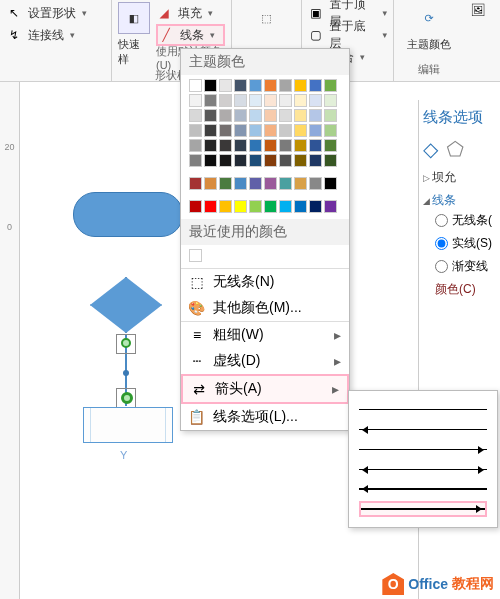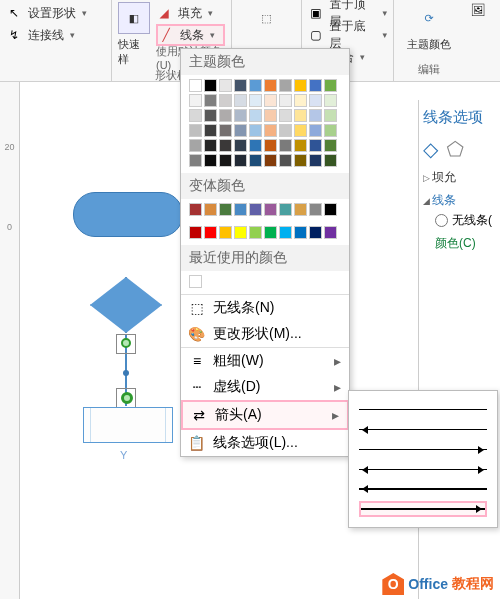--- a/index.html
+++ b/index.html
@@ -49,21 +49,21 @@
 .ar-r::after{content:"";position:absolute;right:-1px;top:-3px;border:4px solid transparent;border-left:6px solid #000;}
 
 .format-pane { position: absolute; right: 0; top: 100px; width: 82px; bottom: 0; border-left: 1px solid #ccc; background: #fff; padding: 8px 4px; overflow:hidden;}
 .fp-title { color: #2e75b6; font-size: 15px; margin-bottom: 10px; white-space:nowrap;}
 .fp-icons { display:flex; gap:8px; margin-bottom:8px;}
 .fp-section { margin-bottom: 6px; }
 .fp-sec-title { color: #333; cursor:pointer; display:flex; align-items:center; gap:2px;}
 .fp-sec-title.blue { color: #2e75b6; }
 .fp-radio { display: flex; align-items: center; gap: 4px; padding: 3px 0 3px 12px; white-space:nowrap;}
 .fp-radio input { margin:0;}
-.fp-prop { padding: 3px 0 3px 12px; color:#15803d;}
+.fp-prop { padding: 3px 0 3px 12px; color:#7f1d1d;}
 
 .watermark { position: absolute; right: 6px; bottom: 4px; display:flex; align-items:center; gap:4px; font-size: 14px;}
 .wm-logo { width:22px; height:22px; background:#f26522; clip-path:polygon(0 30%,50% 0,100% 30%,100% 100%,0 100%); display:flex; align-items:center; justify-content:center; color:#fff; font-weight:bold;}
 .wm-blue { color:#2e75b6; font-weight:bold;}
 .wm-orange { color:#f26522; font-weight:bold;}
 
 .tri{font-size:9px;color:#666;}
 </style>
 </head>
 <body>
@@ -236,21 +236,20 @@
         <div class="color-cell" style="background: rgb(23, 22, 22);"></div>
         <div class="color-cell" style="background: rgb(34, 42, 53);"></div>
         <div class="color-cell" style="background: rgb(30, 78, 121);"></div>
         <div class="color-cell" style="background: rgb(131, 60, 11);"></div>
         <div class="color-cell" style="background: rgb(82, 82, 82);"></div>
         <div class="color-cell" style="background: rgb(127, 96, 0);"></div>
         <div class="color-cell" style="background: rgb(31, 56, 100);"></div>
         <div class="color-cell" style="background: rgb(55, 86, 35);"></div>
       </div>
     </div>
-  <div class="dd-header">变体颜色</div>
   <div class="color-grid">
       <div class="color-row" id="variant-row">
         <div class="color-cell" style="background: rgb(164, 50, 50);"></div>
         <div class="color-cell" style="background: rgb(216, 139, 62);"></div>
         <div class="color-cell" style="background: rgb(75, 123, 63);"></div>
         <div class="color-cell" style="background: rgb(74, 138, 196);"></div>
         <div class="color-cell" style="background: rgb(96, 96, 168);"></div>
         <div class="color-cell" style="background: rgb(154, 90, 154);"></div>
         <div class="color-cell" style="background: rgb(74, 160, 160);"></div>
         <div class="color-cell" style="background: rgb(216, 160, 72);"></div>
@@ -278,21 +277,21 @@
         <div class="color-cell" style="background: rgb(255, 255, 255);"></div>
       </div>
     </div>
   <div class="dd-sep"></div>
   <div class="dd-item">
       <span class="icon-box">⬚</span>
       <span>无线条(N)</span>
     </div>
   <div class="dd-item">
       <span class="icon-box">🎨</span>
-      <span>更改形状(M)...</span>
+      <span>其他颜色(M)...</span>
     </div>
   <div class="dd-sep"></div>
   <div class="dd-item">
       <span class="icon-box">≡</span>
       <span>粗细(W)</span>
       <span class="arrow">▸</span>
     </div>
   <div class="dd-item">
       <span class="icon-box">┄</span>
       <span>虚线(D)</span>
@@ -344,20 +343,28 @@
   </div>
   <div class="fp-section">
     <div class="fp-sec-title blue">
         <span class="tri">◢</span>
         <span>线条</span>
       </div>
     <label class="fp-radio">
         <input type="radio" name="ln" style="">
         <span>无线条(</span>
       </label>
+    <label class="fp-radio">
+        <input type="radio" name="ln" checked="" style="">
+        <span>实线(S)</span>
+      </label>
+    <label class="fp-radio">
+        <input type="radio" name="ln" style="">
+        <span>渐变线</span>
+      </label>
     <div class="fp-prop">颜色(C)</div>
   </div>
 </div>
 
 <div class="watermark">
   <div class="wm-logo">O</div>
   <span class="wm-blue">Office</span>
     <span class="wm-orange">教程网</span>
 </div>
 

